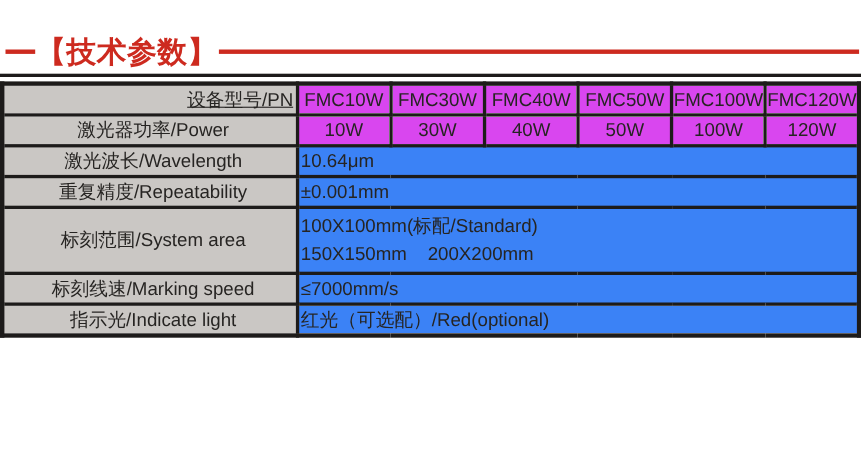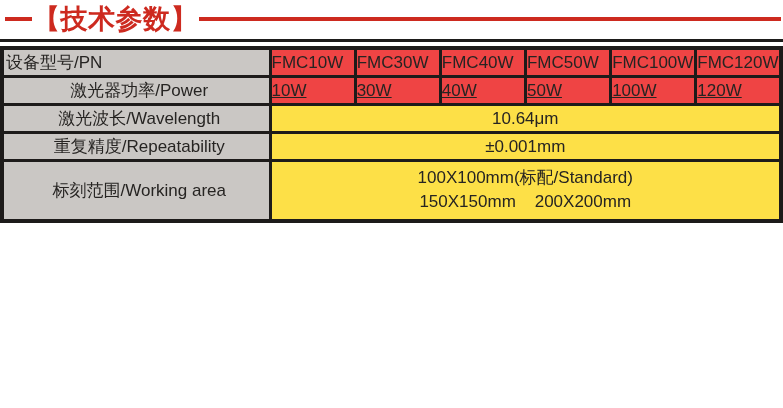--- a/index.html
+++ b/index.html
@@ -8,20 +8,21 @@
     background: #ffffff;
     overflow: hidden;
     font-family: "Liberation Sans", "DejaVu Sans", sans-serif;
   }
   
   .title-bar {
     display: flex;
     align-items: center;
     height: 38px;
     padding-left: 5px;
+    margin-top: 28px;
   }
   .red-dash {
     width: 27px; height: 4px;
     background: #cd2a1f;
     flex: none;
   }
   .title-text {
     color: #cd2a1f;
     font-weight: bold;
     font-size: 27px;
@@ -55,31 +56,31 @@
     height: 27px;
     font-size: 17px;
     overflow: hidden;
   }
   td.lbl {
     background: #cac7c4;
     text-align: center;
     padding: 1px 2px 1px 8px;
     white-space: nowrap;
   }
-  td.lbl.hdr { text-align: left; padding-left: 2px; }
+  td.lbl.hdr { text-align: right; padding-left: 2px; text-decoration: underline; }
   td.model, td.pwr {
-    background: #ef4444;
+    background: #d946ef;
+    text-align: center;
     font-size: 15px;
     padding: 1px 0;
     white-space: nowrap;
   }
-  td.pwr { font-size: 16px; text-decoration: underline; }
+  td.pwr { font-size: 16px; }
   td.val {
-    background: #fde047;
-    text-align: center;
+    background: #3b82f6;
     padding: 1px 2px;
     white-space: nowrap;
   }
   td.val.multi {
     white-space: pre-line;
     line-height: 1.45;
   }
   tr.tall td { height: 60px; }
 </style>
 </head>
@@ -124,18 +125,26 @@
     </tr>
     <tr>
       <td class="lbl">激光波长/Wavelength</td>
       <td class="val" colspan="6">10.64μm</td>
     </tr>
     <tr>
       <td class="lbl">重复精度/Repeatability</td>
       <td class="val" colspan="6">±0.001mm</td>
     </tr>
     <tr class="tall">
-      <td class="lbl">标刻范围/Working area</td>
+      <td class="lbl">标刻范围/System area</td>
       <td class="val multi" colspan="6">100X100mm(标配/Standard)
 150X150mm&nbsp;&nbsp;&nbsp;&nbsp;200X200mm</td>
+    </tr>
+    <tr>
+      <td class="lbl">标刻线速/Marking speed</td>
+      <td class="val" colspan="6">≤7000mm/s</td>
+    </tr>
+    <tr>
+      <td class="lbl">指示光/Indicate light</td>
+      <td class="val" colspan="6">红光（可选配）/Red(optional)</td>
     </tr>
   </tbody>
 </table>
 
 </body></html>

